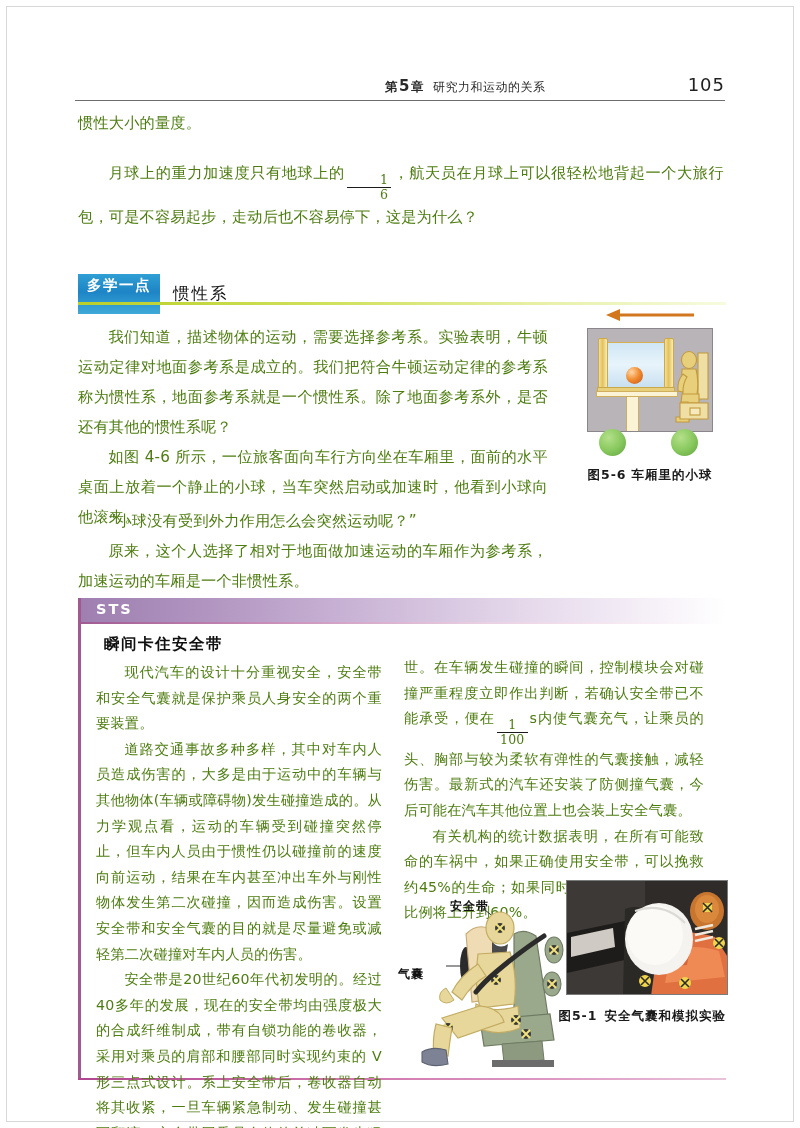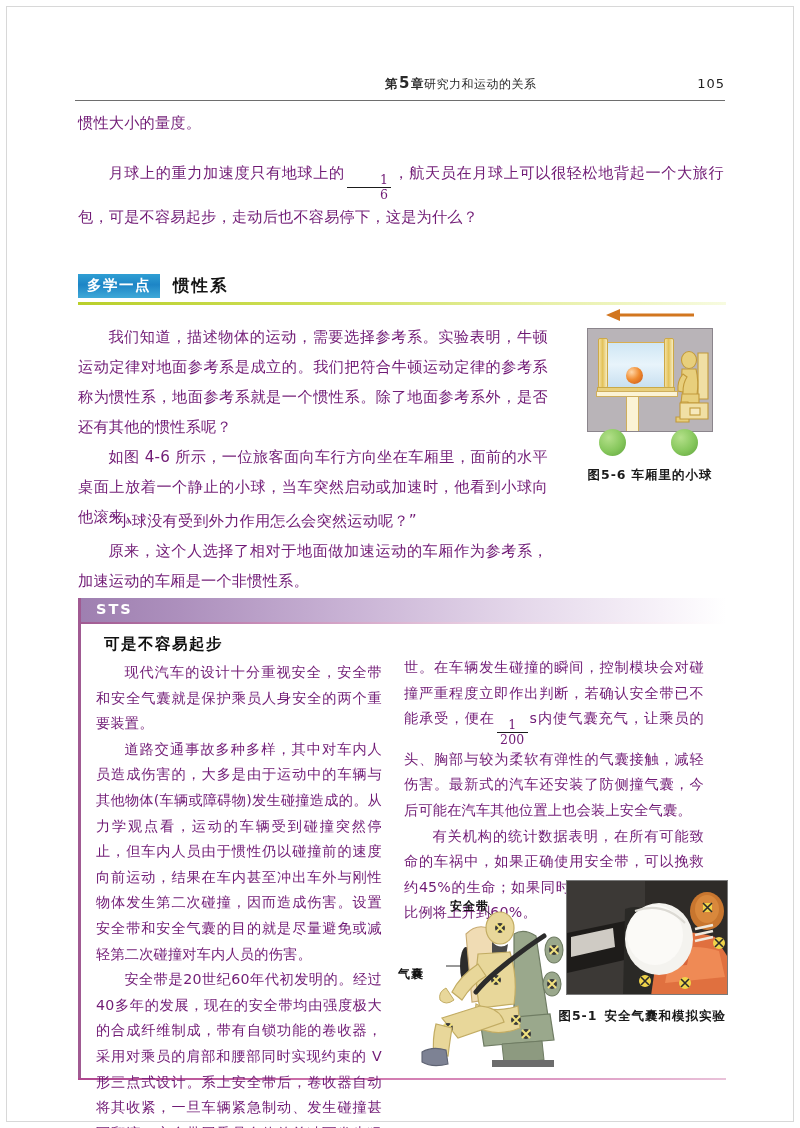--- a/index.html
+++ b/index.html
@@ -44,52 +44,53 @@
     align-items: baseline;
     justify-content: space-between;
     font-size: 12.5px;
     color: #2a2a2a;
     letter-spacing: 0.5px;
   }
   .runhead-left {
     margin-left: 310px;
     display: flex;
     align-items: baseline;
+    gap: 9px;
     white-space: nowrap;
     font-weight: 700;
   }
   .chap-num {
     font-size: 15px;
     font-weight: 700;
     padding: 0 1px;
   }
   .runhead-title {
     font-weight: 400;
     font-size: 12px;
   }
   .runhead-page {
-    font-size: 13px;
+    font-size: 18px;
     color: #222;
     letter-spacing: 1px;
   }
   .runhead-rule {
     position: absolute;
     left: 75px;
     top: 100px;
     width: 650px;
     height: 1.4px;
     background: #6e6e6e;
   }
 
   
   .hw {
     font-family: "DejaVu Sans", "Liberation Sans", sans-serif;
     font-size: 15.2px;
     line-height: 30px;
-    color: #701a75;
+    color: #4d7c0f;
     letter-spacing: 0.2px;
     text-align: justify;
     text-justify: inter-character;
   }
   .indent2 { text-indent: 2em; }
 
   .para-lead {
     position: absolute;
     left: 78px;
     top: 108px;
@@ -130,29 +131,29 @@
     width: 646px;
     height: 34px;
   }
   .more-tag {
     display: inline-block;
     background: linear-gradient(180deg, #2f9fd4 0%, #1d85c6 45%, #3fa9d8 100%);
     color: #ffffff;
     font-size: 14.5px;
     font-weight: 700;
     letter-spacing: 1.5px;
-    padding: 3px 9px 4px 9px;
+    padding: 3px 9px 20px 9px;
     line-height: 17px;
     vertical-align: middle;
   }
   .more-title {
     display: inline-block;
     margin-left: 13px;
     font-size: 16.5px;
-    font-weight: 700;
+    font-weight: 400;
     letter-spacing: 2px;
     color: #141414;
     vertical-align: middle;
   }
   .more-rule {
     position: absolute;
     left: 78px;
     top: 302px;
     width: 648px;
     height: 3px;
@@ -485,34 +486,34 @@
     </div>
   </div>
 
   <div class="sts-banner">
     <span class="sts-banner-label">STS</span>
   </div>
   <div class="sts-banner-rule"></div>
   <div class="sts-left-bar"></div>
   <div class="sts-bottom-rule"></div>
 
-  <div class="sts-title">可是不容易起步</div>
+  <div class="sts-title">瞬间卡住安全带</div>
 
   <div class="col-left">
     <div class="hw indent2">现代汽车的设计十分重视安全，安全带和安全气囊就是保护乘员人身安全的两个重要装置。</div>
     <div class="hw indent2">道路交通事故多种多样，其中对车内人员造成伤害的，大多是由于运动中的车辆与其他物体(车辆或障碍物)发生碰撞造成的。从力学观点看，运动的车辆受到碰撞突然停止，但车内人员由于惯性仍以碰撞前的速度向前运动，结果在车内甚至冲出车外与刚性物体发生第二次碰撞，因而造成伤害。设置安全带和安全气囊的目的就是尽量避免或减轻第二次碰撞对车内人员的伤害。</div>
     <div class="hw indent2">安全带是20世纪60年代初发明的。经过40多年的发展，现在的安全带均由强度极大的合成纤维制成，带有自锁功能的卷收器，采用对乘员的肩部和腰部同时实现约束的 V 形三点式设计。系上安全带后，卷收器自动将其收紧，一旦车辆紧急制动、发生碰撞甚至翻滚，安全带因乘员身体的前冲而发生猛烈的拉伸，卷收器的自锁功能便立即发挥作用，瞬间卡住安全带，使乘员紧贴座椅，避免第二次碰撞。</div>
 
   </div>
 
   <div class="col-right">
     <div class="hw">
       <span>世。在车辆发生碰撞的瞬间，控制模块会对碰撞严重程度立即作出判断，若确认安全带已不能承受，便在</span><span class="frac">
           <span class="num">1</span>
-          <span class="den">200</span>
+          <span class="den">100</span>
         </span><span>s内使气囊充气，让乘员的头、胸部与较为柔软有弹性的气囊接触，减轻伤害。最新式的汽车还安装了防侧撞气囊，今后可能在汽车其他位置上也会装上安全气囊。</span>
     </div>
     <div class="hw indent2">有关机构的统计数据表明，在所有可能致命的车祸中，如果正确使用安全带，可以挽救约45%的生命；如果同时使用安全气囊，这一比例将上升到60%。</div>
   </div>
 
   <div class="fig57">
 
     <div class="lbl lbl-belt">安全带</div>
     <div class="lbl lbl-bag">气囊</div>
 

